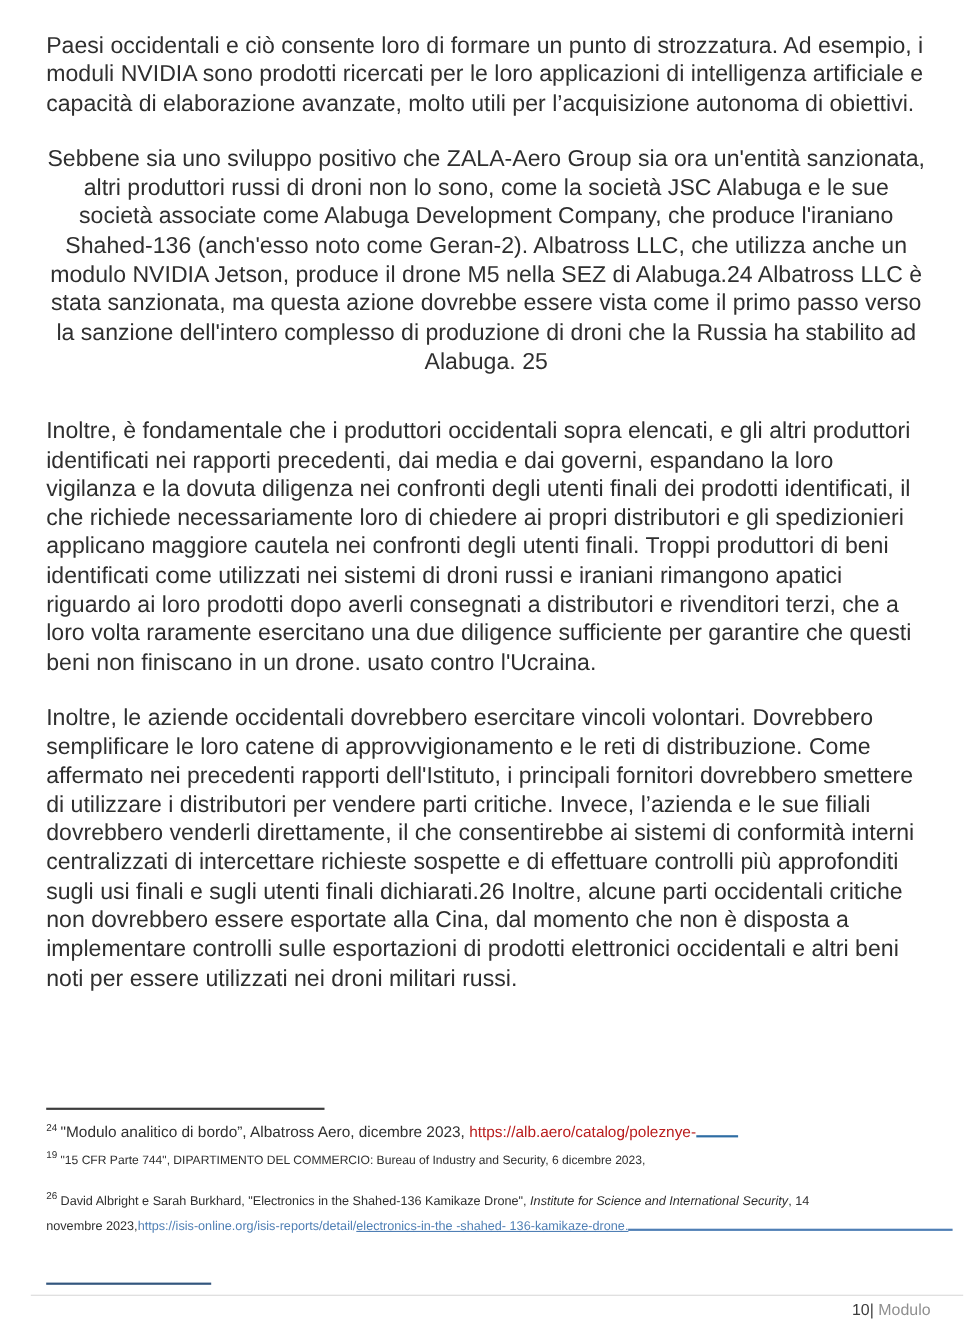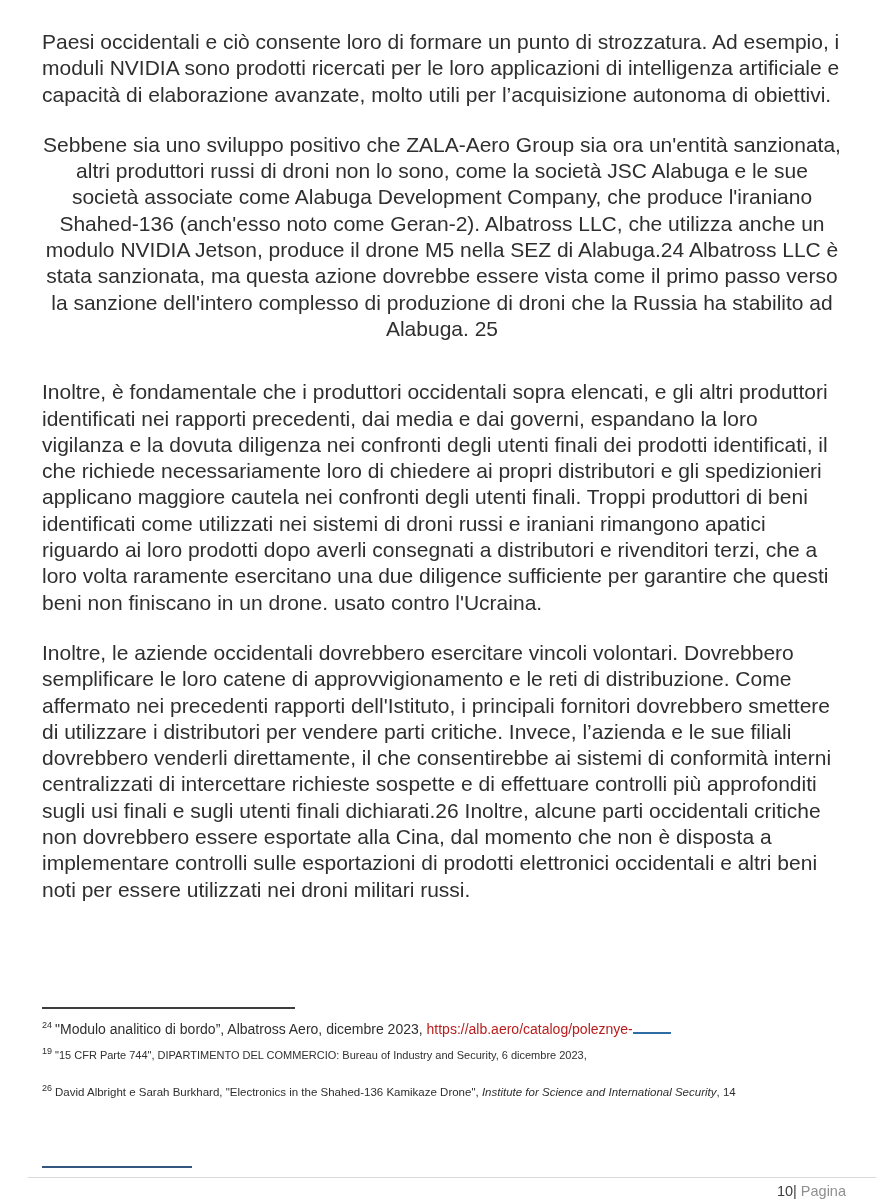--- a/index.html
+++ b/index.html
@@ -68,24 +68,30 @@
   <div class="footnotes">
     <div class="fn-sep"></div>
 
     <div class="fn24">
       <div><sup class="fn-num">24</sup><span>"Modulo analitico di bordo”, Albatross Aero, dicembre 2023, </span><a class="doclink">https://alb.aero/catalog/poleznye-</a><span class="trail-underline"></span></div>
     </div>
 
     <div class="fn25-l1"><sup class="fn-num">19</sup><span>"15 CFR Parte 744", DIPARTIMENTO DEL COMMERCIO: Bureau of Industry and Security, 6 dicembre 2023,</span></div>
 
     <div class="fn26-l1"><sup class="fn-num">26</sup><span>David Albright e Sarah Burkhard, "Electronics in the Shahed-136 Kamikaze Drone", </span><span class="italic">Institute for Science and International Security</span><span>, 14</span></div>
+    <div class="fn26-l2">
+        <span>novembre 2023, </span>
+        <a class="doclink-plain">https://isis-online.org/isis-reports/detail/</a>
+        <a class="doclink-light">electronics-in-the -shahed- 136-kamikaze-drone.</a>
+        <span class="fill-line"></span>
+      </div>
   </div>
 
   <div class="wrap-underline"></div>
 
   <div class="footer-rule"></div>
 
   <div class="footer">
     <span class="pnum">10|</span>
-    <span class="pword">Pagina</span>
+    <span class="pword">Modulo</span>
   </div>
 
 </div>
 
 </body></html>

